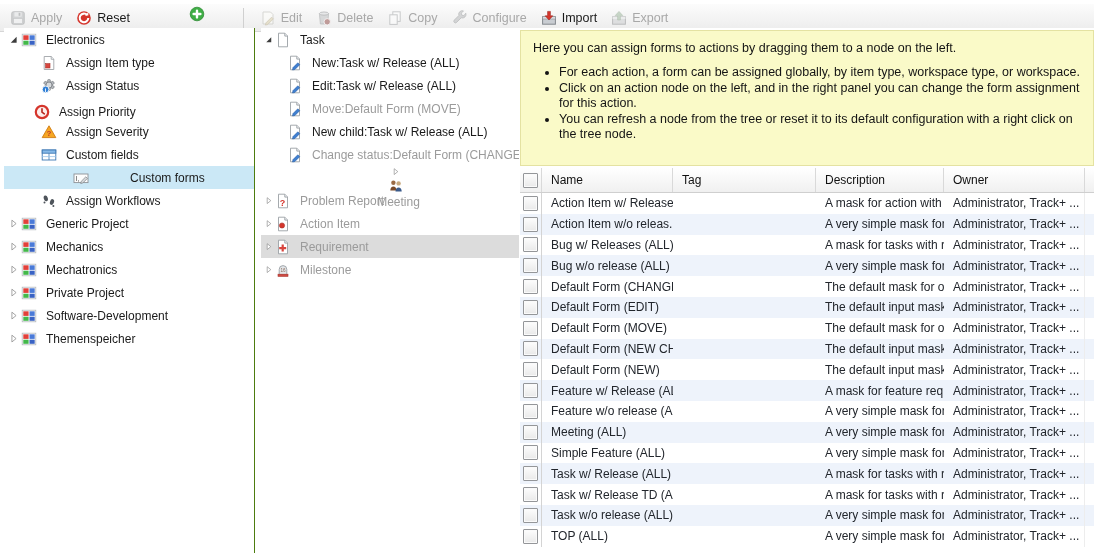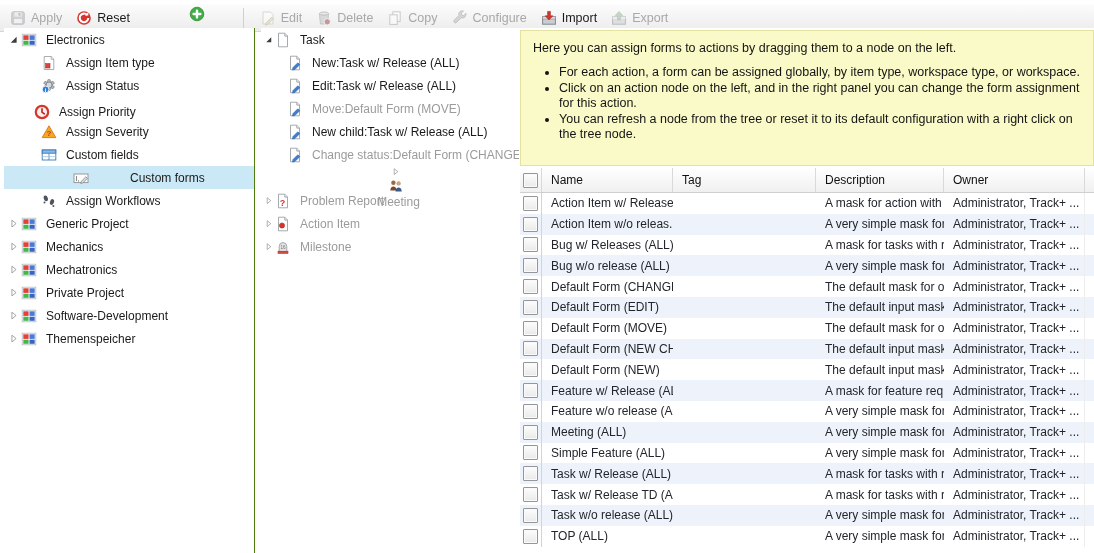--- a/index.html
+++ b/index.html
@@ -476,20 +476,35 @@
           </span>
           <span class="ic">
             <svg viewBox="0 0 16 16" width="100%" height="100%">
               <path d="M3.5 1.2h6.3l2.7 2.7v10.9H3.5z" fill="#fff" stroke="#9ba0a5" stroke-width=".9"></path>
               <path d="M9.8 1.2v2.9h2.7" fill="#eceef0" stroke="#9ba0a5" stroke-width=".9"></path>
               <circle cx="7" cy="9.5" r="2.6" fill="#d5352c" stroke="#a8352e" stroke-width=".6"></circle>
             </svg>
           </span>
           <span class="lbl">Action Item</span>
         </div>
+        <div class="trow muted sel-gray" style="padding-left: 2px;">
+          <span class="exp w12">
+            <svg viewBox="0 0 16 16" width="100%" height="100%">
+              <path d="M5.6 3.6l4.8 3.9-4.8 3.9z" fill="#fff" stroke="#8e8e8e" stroke-width=".9"></path>
+            </svg>
+          </span>
+          <span class="ic">
+            <svg viewBox="0 0 16 16" width="100%" height="100%">
+              <path d="M3.5 1.2h6.3l2.7 2.7v10.9H3.5z" fill="#fff" stroke="#9ba0a5" stroke-width=".9"></path>
+              <path d="M9.8 1.2v2.9h2.7" fill="#eceef0" stroke="#9ba0a5" stroke-width=".9"></path>
+              <path d="M6.6 5.6h2.2v2.4h2.4v2.2H8.8v2.4H6.6v-2.4H4.2V8H6.6z" fill="#d8453e"></path>
+            </svg>
+          </span>
+          <span class="lbl">Requirement</span>
+        </div>
         <div class="trow muted" style="padding-left: 2px;">
           <span class="exp w12">
             <svg viewBox="0 0 16 16" width="100%" height="100%">
               <path d="M5.6 3.6l4.8 3.9-4.8 3.9z" fill="#fff" stroke="#8e8e8e" stroke-width=".9"></path>
             </svg>
           </span>
           <span class="ic">
             <svg viewBox="0 0 16 16" width="100%" height="100%">
               <path d="M4.2 12.6V7.4a3.8 3.8 0 0 1 7.6 0v5.2z" fill="#e3e6e9" stroke="#9ba0a5" stroke-width=".9"></path>
               <text x="8" y="10.4" text-anchor="middle" font-size="4.6" fill="#8a6a5a">16</text>

